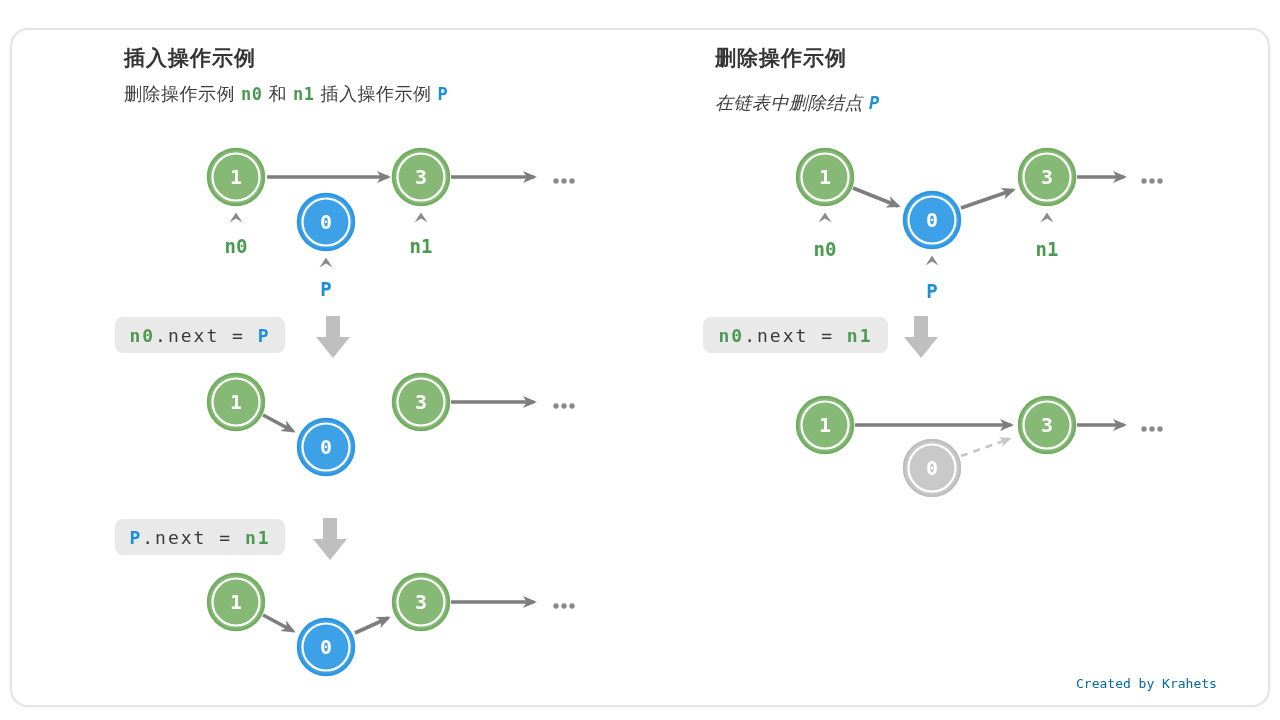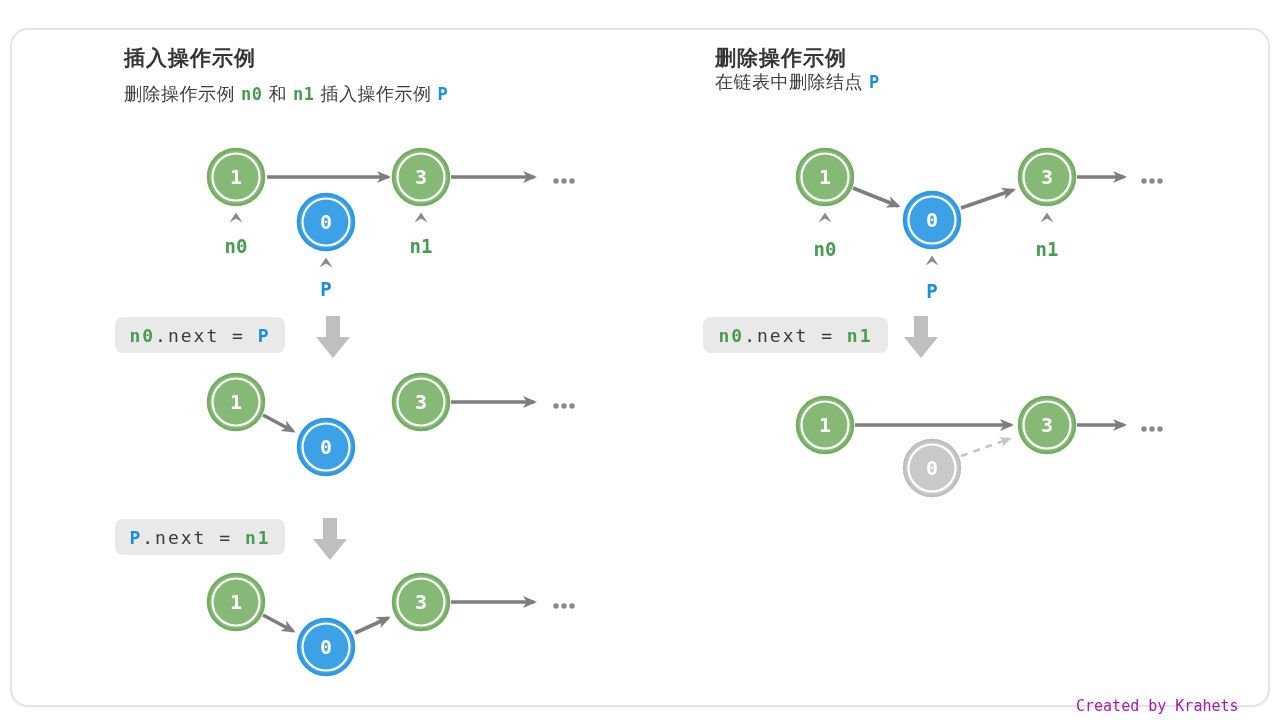--- a/index.html
+++ b/index.html
@@ -10,21 +10,21 @@
   .sec-sub{position:absolute;font-size:18px;color:#3d3d3d;letter-spacing:0.5px;}
   .sec-sub .tok{font-family:"DejaVu Sans Mono","Liberation Mono",monospace;font-weight:700;
     font-size:17px;margin:0 6px;}
   .green{color:#4a9b4f;} .blue{color:#1b8fd9;}
   .codebox{position:absolute;height:36px;background:#e9e9e9;border-radius:8px;
     display:flex;align-items:center;justify-content:center;
     font-family:"DejaVu Sans Mono","Liberation Mono",monospace;font-size:18px;
     letter-spacing:2px;white-space:pre;color:#3a3a3a;}
   .codebox .bold{font-weight:700;}
   .watermark{position:absolute;left:1076px;top:676px;
-    font-family:"DejaVu Sans Mono","Liberation Mono",monospace;font-size:15px;color:#a21caf;margin-top:21px;}
+    font-family:"DejaVu Sans Mono","Liberation Mono",monospace;font-size:13px;color:#0369a1;}
   svg.stage{position:absolute;left:0;top:0;}
   .node-green{fill:#85b975;stroke:#73ad62;stroke-width:2.5;}
   .node-blue{fill:#3da1e8;stroke:#2d97e3;stroke-width:2.5;}
   .node-gray{fill:#c9c9c9;stroke:#bfbfbf;stroke-width:2.5;}
   .node-ring{fill:none;stroke:#ffffff;stroke-width:2.2;}
   .node-text{font-family:"DejaVu Sans Mono","Liberation Mono",monospace;font-size:20px;
     font-weight:700;fill:#ffffff;text-anchor:middle;}
   .ptr-label{font-family:"DejaVu Sans Mono","Liberation Mono",monospace;font-size:19px;
     font-weight:700;text-anchor:middle;}
   .ptr-green{fill:#4a9b4f;} .ptr-blue{fill:#1b8fd9;}
@@ -36,21 +36,21 @@
 </style>
 </head>
 <body>
 
 <div class="card"></div>
 
 <div class="sec-title" style="left:124px;top:44px;">插入操作示例</div>
 <div class="sec-sub" style="left:124px;top:82px;"><span>删除操作示例</span><span class="tok green">n0</span><span>和</span><span class="tok green">n1</span><span>插入操作示例</span><span class="tok blue">P</span></div>
 
 <div class="sec-title" style="left:715px;top:44px;">删除操作示例</div>
-<div class="sec-sub" style="left:715px;top:70px;"><span>在链表中删除结点</span><span class="tok blue">P</span></div>
+<div class="sec-sub" style="left:715px;top:91px;font-style:italic;"><span>在链表中删除结点</span><span class="tok blue">P</span></div>
 
 <div class="codebox" style="left:115px;top:317px;width:170px;"><span class="bold green">n0</span><span>.next = </span><span class="bold blue">P</span></div>
 
 <div class="codebox" style="left:115px;top:519px;width:170px;"><span class="bold blue">P</span><span>.next = </span><span class="bold green">n1</span></div>
 
 <div class="codebox" style="left:703px;top:317px;width:185px;"><span class="bold green">n0</span><span>.next = </span><span class="bold green">n1</span></div>
 
 <svg class="stage" width="1280" height="720" viewBox="0 0 1280 720">
   <defs>
     <marker id="ah" markerUnits="userSpaceOnUse" markerWidth="16" markerHeight="14" refX="12" refY="7" orient="auto">

